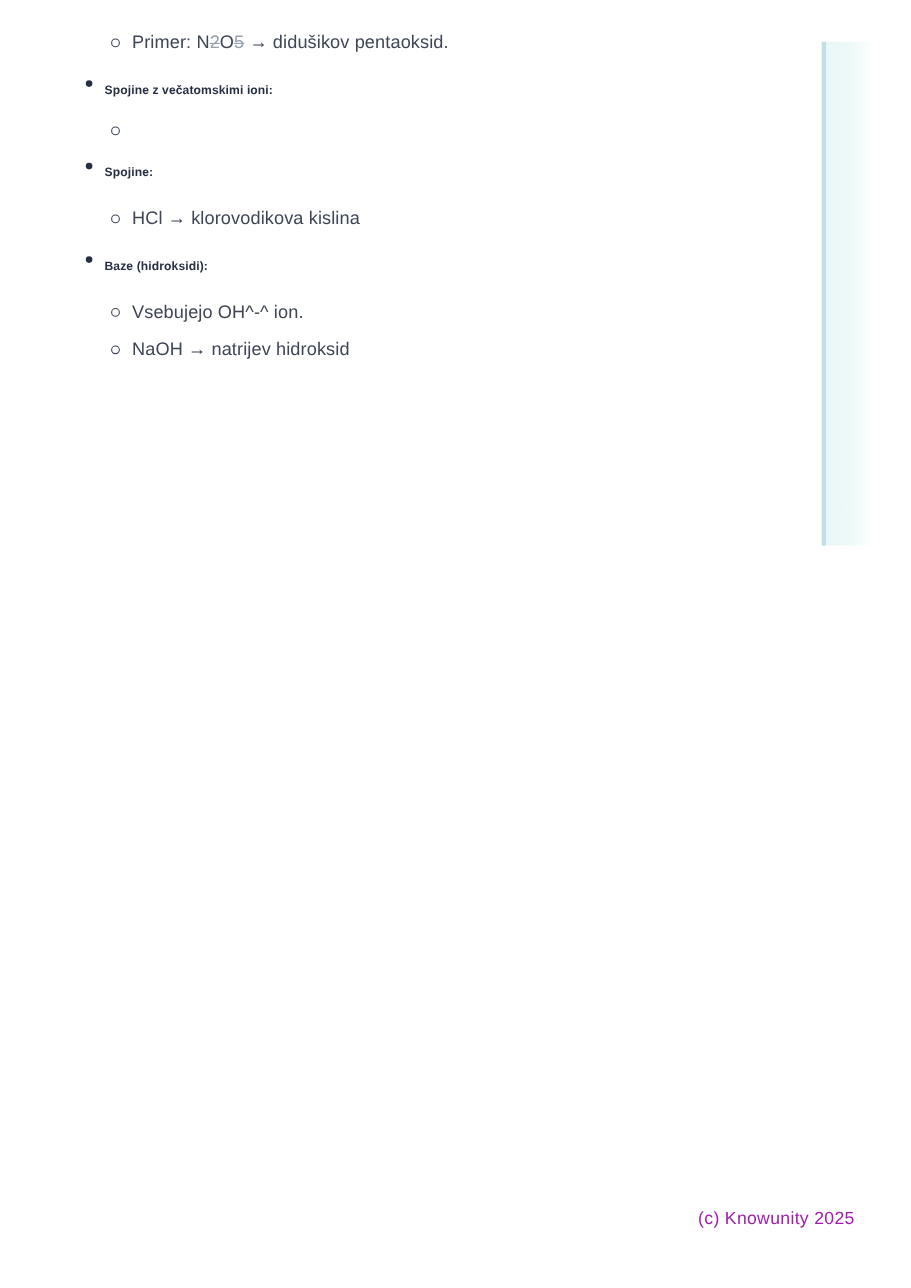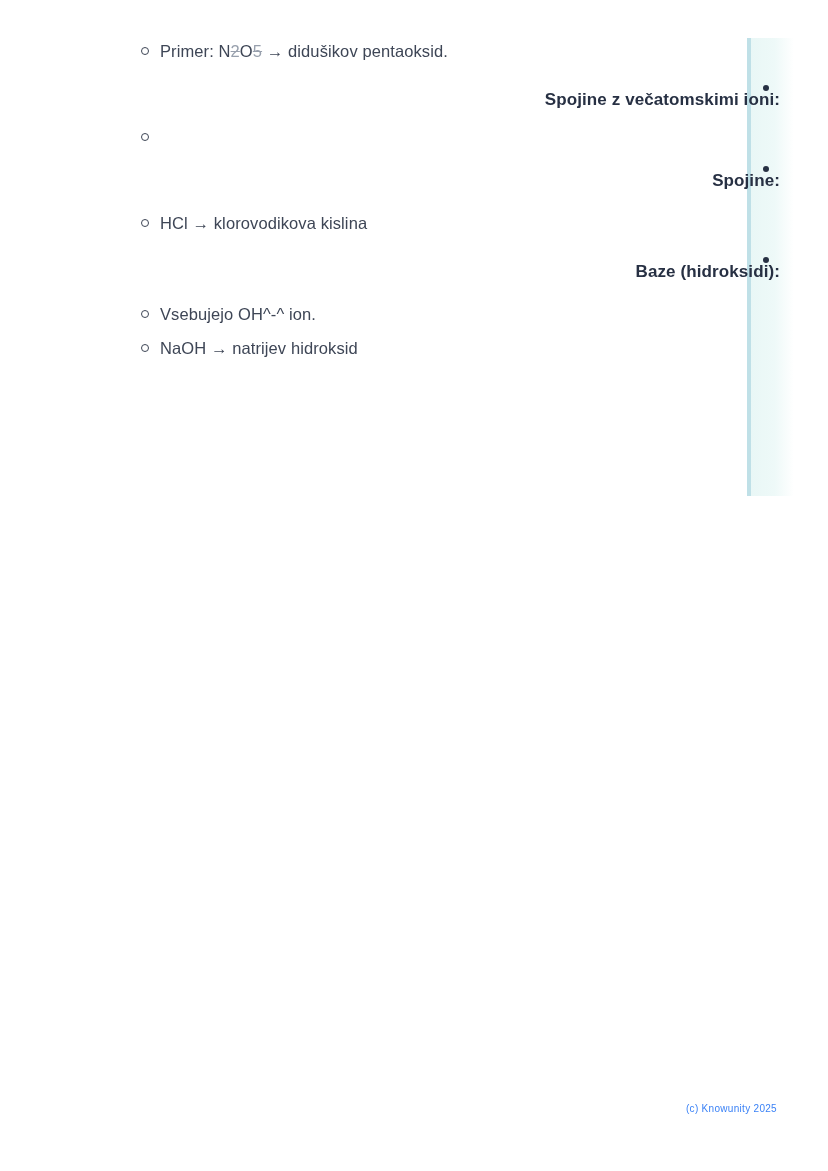--- a/index.html
+++ b/index.html
@@ -22,40 +22,38 @@
     top: 38px;
     width: 43px;
     height: 458px;
     border-left: 4px solid #bfe0e7;
     background: linear-gradient(to right, #e9f7f6 0%, #eef9f8 55%, rgba(255,255,255,0) 100%);
   }
 
   
   .content {
     position: absolute;
-    top: 42px;
+    top: 30px;
     left: 0;
     width: 740px;
     display: flex;
     flex-direction: column;
-    padding-left: 40px;
   }
 
   .l1-item {
     display: flex;
-    align-items: flex-end;
+    align-items: flex-start;
     padding-left: 78px;
     margin-top: 9px;
     margin-bottom: 24px;
     color: #273043;
     font-weight: bold;
-    font-size: 17px;
+    font-size: 11px;
     line-height: 18px;
     letter-spacing: 0.1px;
-    flex-direction: column;
   }
   .l1-bullet {
     flex: 0 0 auto;
     width: 6px;
     height: 6px;
     border-radius: 50%;
     background: #273043;
     margin-right: 11px;
   }
 
@@ -84,23 +82,23 @@
 
   .struck {
     color: #98a0ad;
     text-decoration: line-through;
   }
 
   .page-footer {
     position: absolute;
     top: 1102px;
     right: 51px;
-    font-size: 10px;
+    font-size: 16px;
     line-height: 14px;
-    color: #3b82f6;
+    color: #a21caf;
     letter-spacing: 0.3px;
   }
 </style>
 </head>
 <body>
 
 <div class="accent-bar"></div>
 
 <main class="content" id="doc-list">
     <div class="l2-item first">

